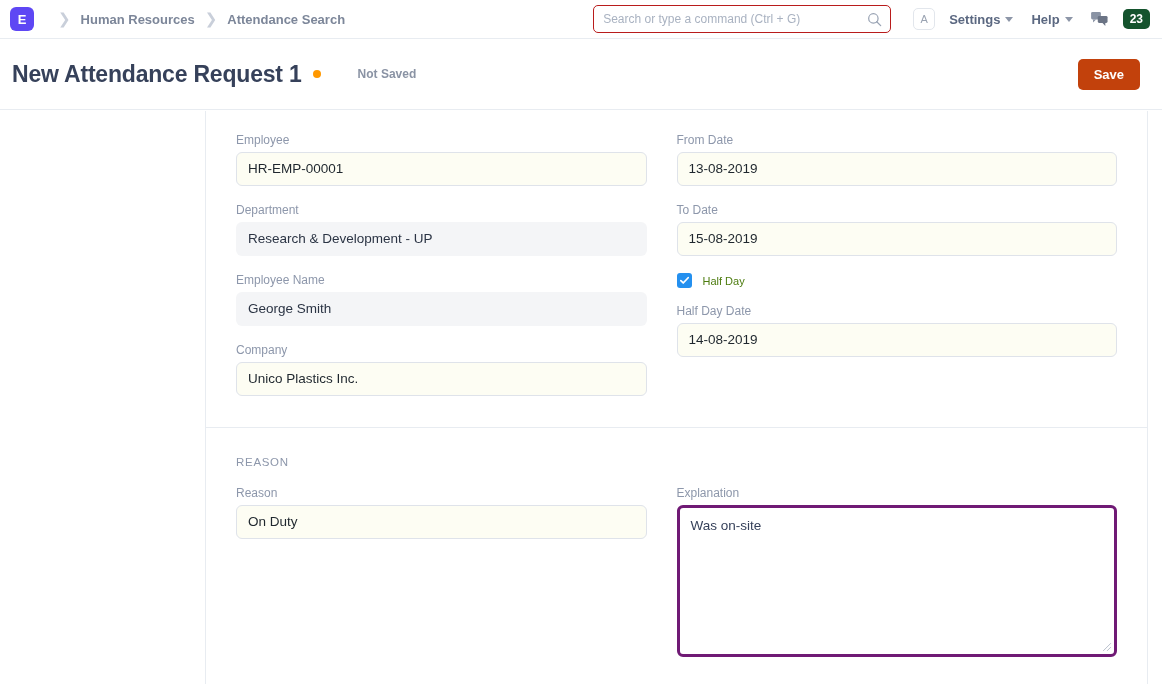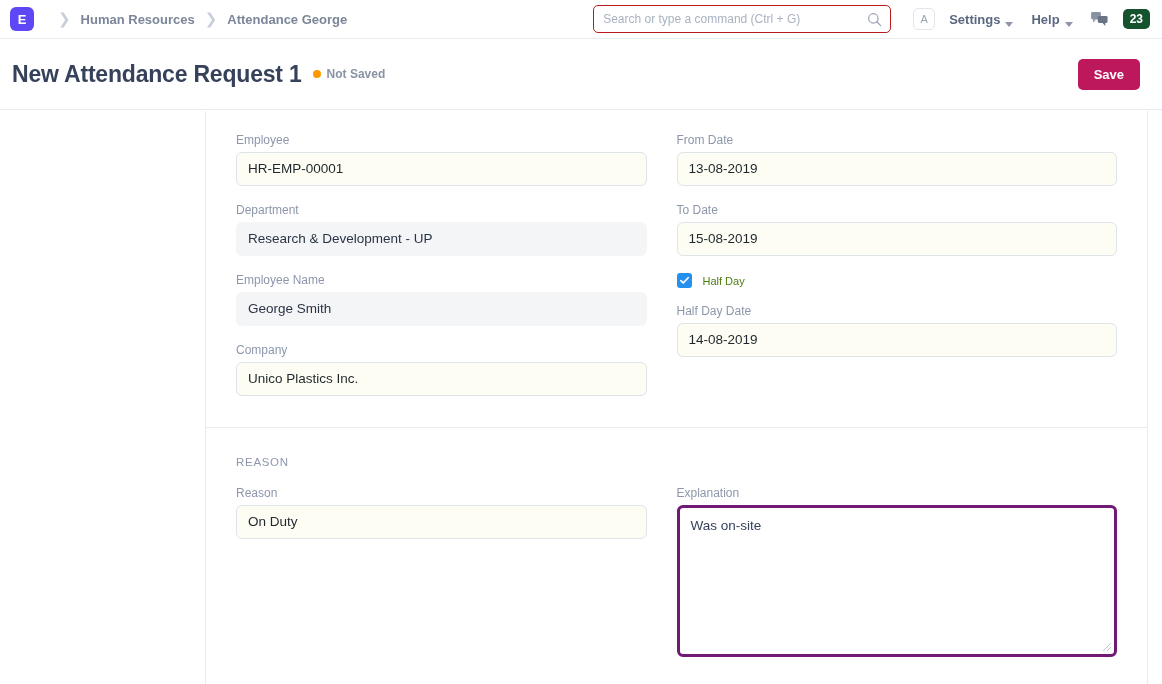--- a/index.html
+++ b/index.html
@@ -54,21 +54,21 @@
   .search-wrap input::placeholder { color: #a9b2c1; }
   .search-icon { position: absolute; right: 8px; top: 6px; width: 15px; height: 15px; }
   .avatar-box {
     width: 22px; height: 22px; border: 1px solid #e2e6ec; border-radius: 5px;
     display: flex; align-items: center; justify-content: center;
     color: #9aa3b2; font-size: 11px; margin-right: 14px;
   }
   .nav-link {
     color: #5b6881; font-size: 13px; font-weight: bold;
     margin-right: 18px; white-space: nowrap;
-    display: flex; align-items: flex-end; cursor: default;
+    display: flex; align-items: center; cursor: default;
   }
   .caret {
     display: inline-block; margin-left: 5px;
     border-left: 4px solid transparent; border-right: 4px solid transparent;
     border-top: 5px solid #8d96a8;
   }
   .chat-icon { width: 18px; height: 16px; margin-right: 14px; }
   .badge-count {
     background: #14532d; color: #fff; font-size: 12px; font-weight: bold;
     border-radius: 5px; padding: 4px 7px; line-height: 1;
@@ -81,24 +81,24 @@
     padding: 0 22px 0 12px;
     border-bottom: 1px solid #e8ecf1;
     justify-content: flex-end;
   }
   .page-title {
     font-size: 23px; font-weight: bold; color: #36415a; letter-spacing: -0.2px;
     white-space: nowrap;
   }
   .status-wrap { display: flex; align-items: center; margin-left: 11px; }
   .status-dot { width: 8px; height: 8px; border-radius: 50%; background: #ff9800; margin-right: 6px; }
-  .status-text { font-size: 12px; font-weight: bold; color: #8a93a4; }
+  .status-text { font-size: 12px; font-weight: bold; color: #8a93a4; margin-left: 31px; }
   .save-button {
     margin-left: auto;
-    background: #be185d; color: #fff;
+    background: #c2410c; color: #fff;
     font-family: "Liberation Sans", sans-serif;
     font-size: 13px; font-weight: bold;
     border: none; border-radius: 5px;
     padding: 8px 16px; cursor: pointer;
   }
 
   
   .form-card {
     position: absolute; left: 205px; top: 111px;
     width: 943px; height: 654px;
@@ -155,21 +155,21 @@
 
 <div class="page">
 
   <div class="navbar">
     <div class="brand-logo">E</div>
 
     <div class="breadcrumb">
       <span class="bc-sep">❯</span>
       <a class="bc-item" href="#">Human Resources</a>
       <span class="bc-sep">❯</span>
-      <a class="bc-item" href="#">Attendance George</a>
+      <a class="bc-item" href="#">Attendance Search</a>
     </div>
 
     <div class="nav-right">
       <div class="search-wrap">
         <input type="text" placeholder="Search or type a command (Ctrl + G)" style="">
         <svg class="search-icon" viewBox="0 0 16 16">
           <circle cx="6.8" cy="6.8" r="5" fill="none" stroke="#98a2b3" stroke-width="1.3"></circle>
           <line x1="10.4" y1="10.4" x2="14.6" y2="14.6" stroke="#98a2b3" stroke-width="1.3" stroke-linecap="round"></line>
         </svg>
       </div>

